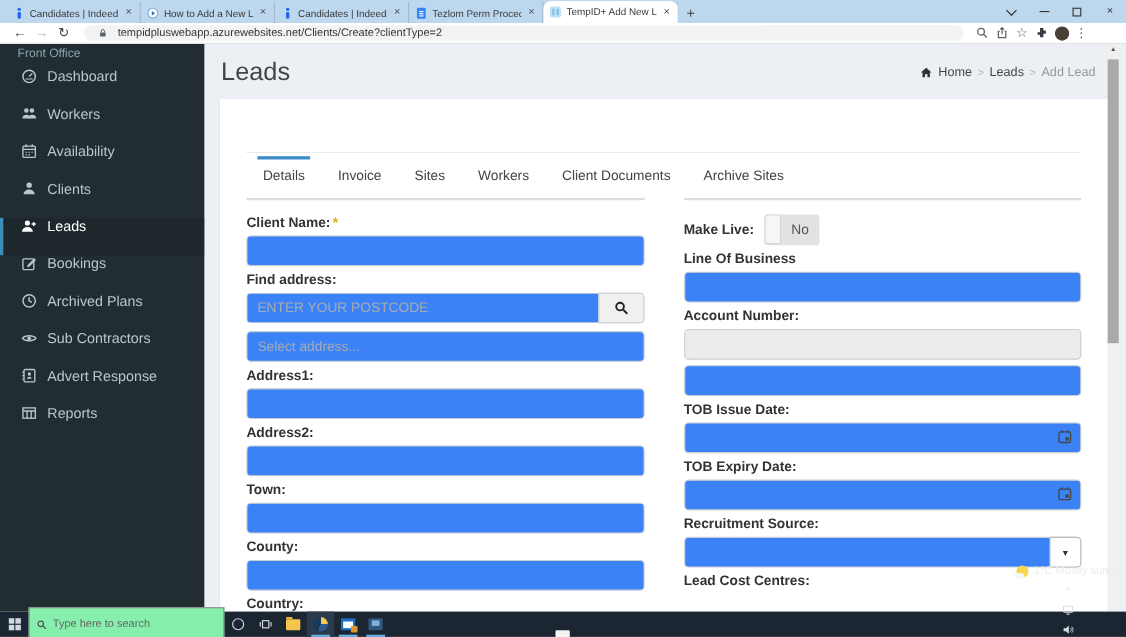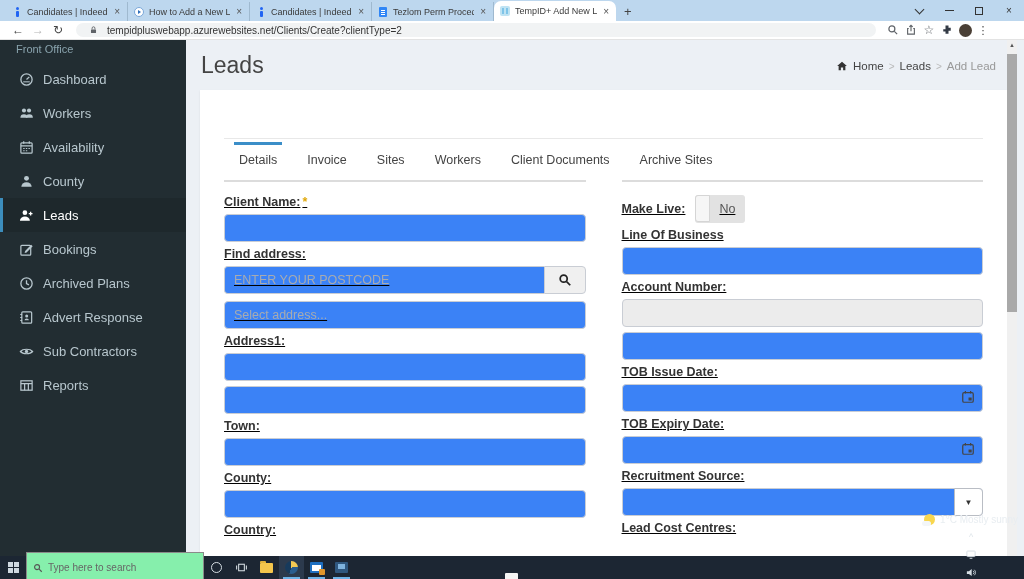--- a/index.html
+++ b/index.html
@@ -39,40 +39,40 @@
   .fav-gdocs { width:8px; margin:0 1px; border-radius:1px; background:#3086f6; }
   .fav-gdocs::after { content:""; position:absolute; left:2px; top:3px; width:4px; height:1px; background:#fff; box-shadow:0 2px 0 #fff, 0 4px 0 #fff; }
   .fav-tempid { background:#bfe3f3; border-radius:2px; }
   .fav-tempid::after { content:""; position:absolute; left:2px; top:2px; width:2px; height:6px; background:#7fc4e8; box-shadow:4px 0 0 #7fc4e8; }
 
   
   .app { position:absolute; top:40px; left:0; right:0; bottom:23px; display:flex; }
 
   .sidebar { width:186px; background:#222d32; flex:0 0 auto; overflow:hidden; }
   .sb-header { font-size:11px; color:#8aa4ae; padding:3px 0 7px 16px; }
-  .sb-item { display:flex; align-items:center; gap:9px; height:34px; padding-left:16px; color:#b8c7ce; font-size:13px; cursor:pointer; border-left:3px solid transparent; }
+  .sb-item { display:flex; align-items:flex-start; gap:9px; height:34px; padding-left:16px; color:#b8c7ce; font-size:13px; cursor:pointer; border-left:3px solid transparent; }
   .sb-item .sb-ico { width:15px; height:15px; display:flex; align-items:center; justify-content:center; flex:0 0 auto; }
   .sb-item.active { background:#1e282c; color:#fff; border-left-color:#3c8dbc; }
   svg.ic { display:block; }
 
   .main { flex:1; background:#ecf0f5; position:relative; overflow:hidden; }
   .content-header { display:flex; align-items:flex-start; justify-content:space-between; padding:12px 28px 0 15px; height:50px; }
   .page-title { font-size:23px; font-weight:400; color:#444; }
   .breadcrumb { display:flex; align-items:center; gap:5px; font-size:11.5px; color:#444; margin-top:8px; }
   .breadcrumb .sep { color:#b9b9b9; font-size:10px; }
   .breadcrumb .current { color:#999; }
   .bc-home-ico { color:#333; display:flex; }
 
   .card { position:absolute; top:50px; left:14px; right:17px; bottom:-20px; background:#fff; box-shadow:0 1px 2px rgba(0,0,0,0.08); padding:0 24px; }
 
   .tabstrip { margin-top:48px; border-top:1px solid #e8e8e8; display:flex; padding-top:8px; }
   .ctab { position:relative; font-size:12.5px; color:#444; padding:6px 15px 13px 15px; cursor:pointer; }
   .ctab.active::before { content:""; position:absolute; top:-5px; left:10px; right:10px; height:3px; background:#3b8ec8; }
 
-  .columns { display:flex; gap:36px;text-decoration:underline; }
+  .columns { display:flex; gap:36px; }
   .col { flex:1; border-top:2px solid #dcdcdc; padding-top:13px; }
 
   .fgroup { margin-bottom:5px; }
   .flabel { display:block; font-size:12.5px; font-weight:700; color:#333; margin-bottom:4px; line-height:15px; }
   .req { color:#e0a80b; margin-left:2px; }
   .tinput { display:block; width:100%; height:28px; border:1px solid #c9cdd4; border-radius:4px; background:#3b82f6; padding:0 9px; font-size:12.5px; color:#333; outline:none; font-family:inherit; }
   .tinput::placeholder { color:#a7abb1; }
   .tinput:disabled { background:#ececec; }
   .addr-row { display:flex; margin-bottom:7px; }
   .addr-row .tinput { border-radius:4px 0 0 4px; border-right:none; flex:1; }
@@ -245,21 +245,21 @@
         <span>Availability</span>
       </div>
 
       <div class="sb-item">
         <span class="sb-ico">
           <svg class="ic" width="15" height="15" viewBox="0 0 16 16" fill="currentColor">
               <circle cx="8" cy="4.6" r="2.6"></circle>
               <path d="M2.5 13.5 a5.5 4.6 0 0 1 11 0 z"></path>
             </svg>
         </span>
-        <span>County</span>
+        <span>Clients</span>
       </div>
 
       <div class="sb-item active">
         <span class="sb-ico">
           <svg class="ic" width="15" height="15" viewBox="0 0 16 16" fill="currentColor">
               <circle cx="6.3" cy="5" r="2.5"></circle>
               <path d="M1 13.5 a5.3 4.5 0 0 1 10.6 0 z"></path>
               <path d="M12.4 4 v4 M10.4 6 h4" stroke="currentColor" stroke-width="1.4"></path>
             </svg>
         </span>
@@ -278,42 +278,42 @@
 
 
       <div class="sb-item">
         <span class="sb-ico">
           <svg class="ic" width="15" height="15" viewBox="0 0 16 16" fill="none" stroke="currentColor" stroke-width="1.4">
               <circle cx="8" cy="8" r="6"></circle>
               <path d="M8 4.5 V8 L10.6 9.4"></path>
             </svg>
         </span>
         <span>Archived Plans</span>
+      </div>
+
+      <div class="sb-item">
+        <span class="sb-ico">
+          <svg class="ic" width="15" height="15" viewBox="0 0 16 16" fill="none" stroke="currentColor" stroke-width="1.3">
+              <path d="M1.5 8 C4 4.8 12 4.8 14.5 8 C12 11.2 4 11.2 1.5 8 z"></path>
+              <circle cx="8" cy="8" r="1.8" fill="currentColor" stroke="none"></circle>
+            </svg>
+        </span>
+        <span>Sub Contractors</span>
       </div>
 
       <div class="sb-item">
         <span class="sb-ico">
           <svg class="ic" width="15" height="15" viewBox="0 0 16 16" fill="none" stroke="currentColor" stroke-width="1.3">
               <rect x="3" y="2" width="10.5" height="12" rx="1"></rect>
               <path d="M1.3 4.8 h2 M1.3 8 h2 M1.3 11.2 h2" stroke-width="1.1"></path>
               <circle cx="8.2" cy="6.4" r="1.6" fill="currentColor" stroke="none"></circle>
               <path d="M5.9 11 a2.3 2 0 0 1 4.6 0 z" fill="currentColor" stroke="none"></path>
             </svg>
         </span>
         <span>Advert Response</span>
-      </div>
-
-      <div class="sb-item">
-        <span class="sb-ico">
-          <svg class="ic" width="15" height="15" viewBox="0 0 16 16" fill="none" stroke="currentColor" stroke-width="1.3">
-              <path d="M1.5 8 C4 4.8 12 4.8 14.5 8 C12 11.2 4 11.2 1.5 8 z"></path>
-              <circle cx="8" cy="8" r="1.8" fill="currentColor" stroke="none"></circle>
-            </svg>
-        </span>
-        <span>Sub Contractors</span>
       </div>
 
       <div class="sb-item">
         <span class="sb-ico">
           <svg class="ic" width="15" height="15" viewBox="0 0 16 16" fill="none" stroke="currentColor" stroke-width="1.3">
               <rect x="2" y="3" width="12" height="10"></rect>
               <path d="M2 6 H14 M6 6 V13 M10 6 V13"></path>
             </svg>
         </span>
         <span>Reports</span>
@@ -368,20 +368,21 @@
               </div>
               <input class="tinput" type="text" placeholder="Select address..." style="">
             </div>
 
             <div class="fgroup">
               <label class="flabel">Address1:</label>
               <input class="tinput" type="text" style="">
             </div>
 
             <div class="fgroup">
+              <label class="flabel">Address2:</label>
               <input class="tinput" type="text" style="">
             </div>
 
             <div class="fgroup">
               <label class="flabel">Town:</label>
               <input class="tinput" type="text" style="">
             </div>
 
             <div class="fgroup">
               <label class="flabel">County:</label>

